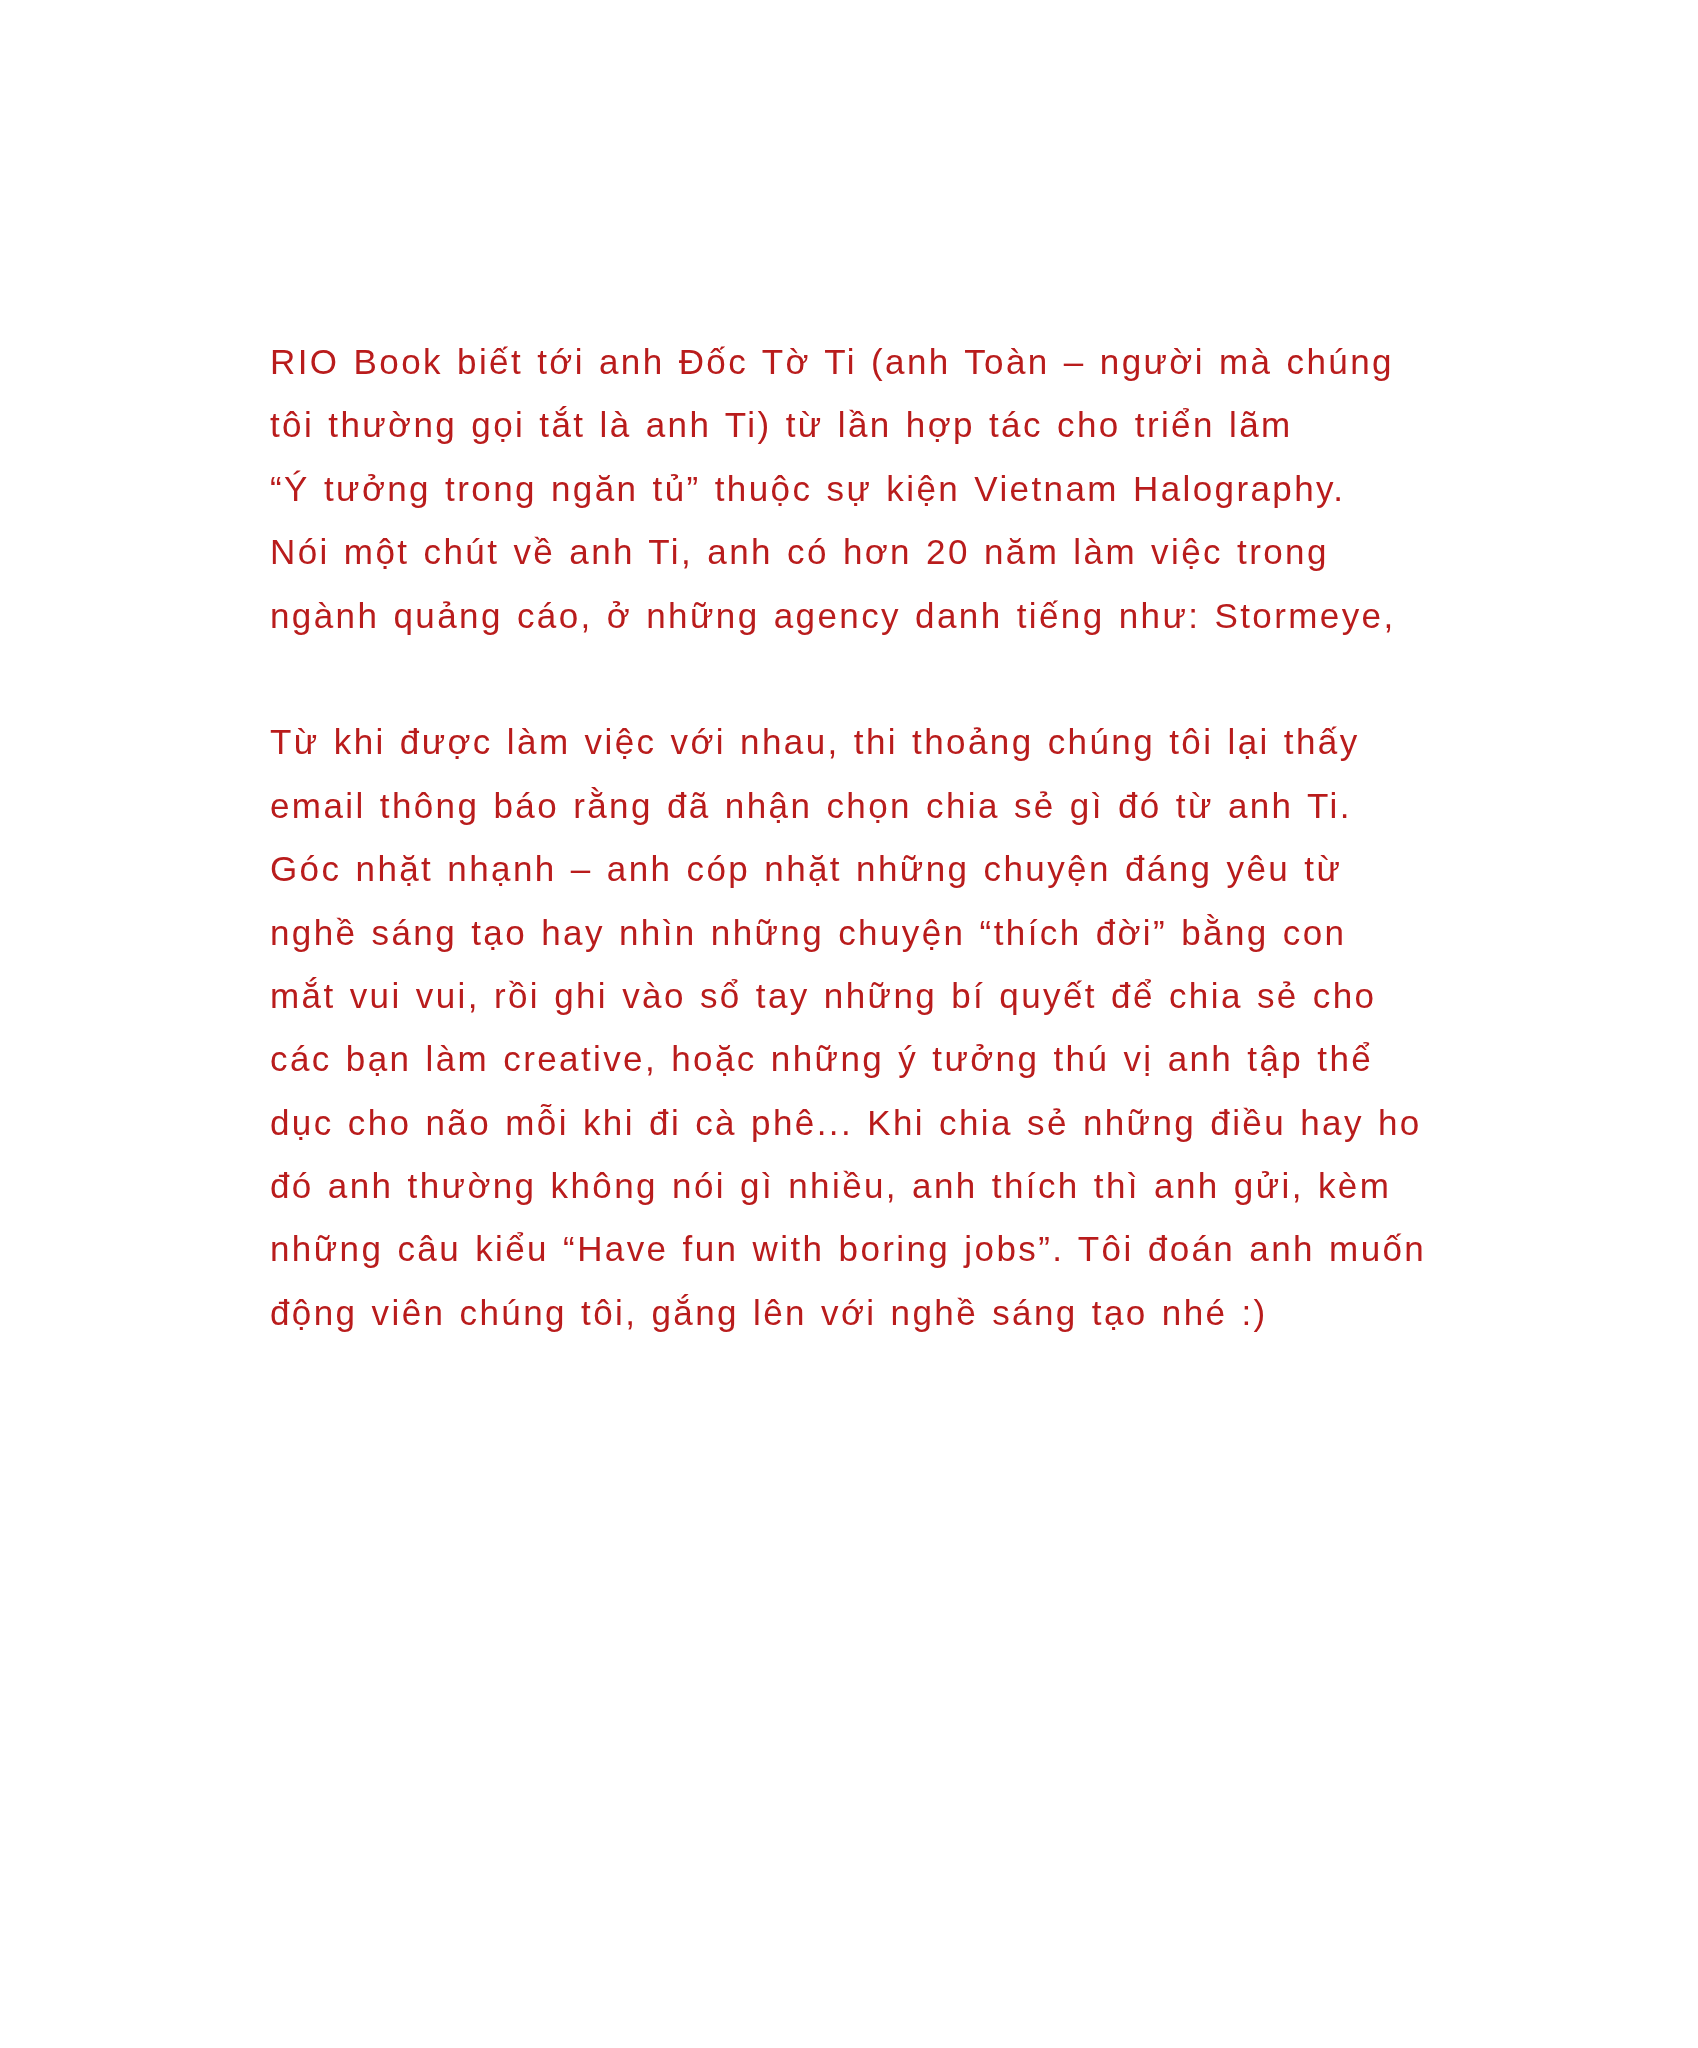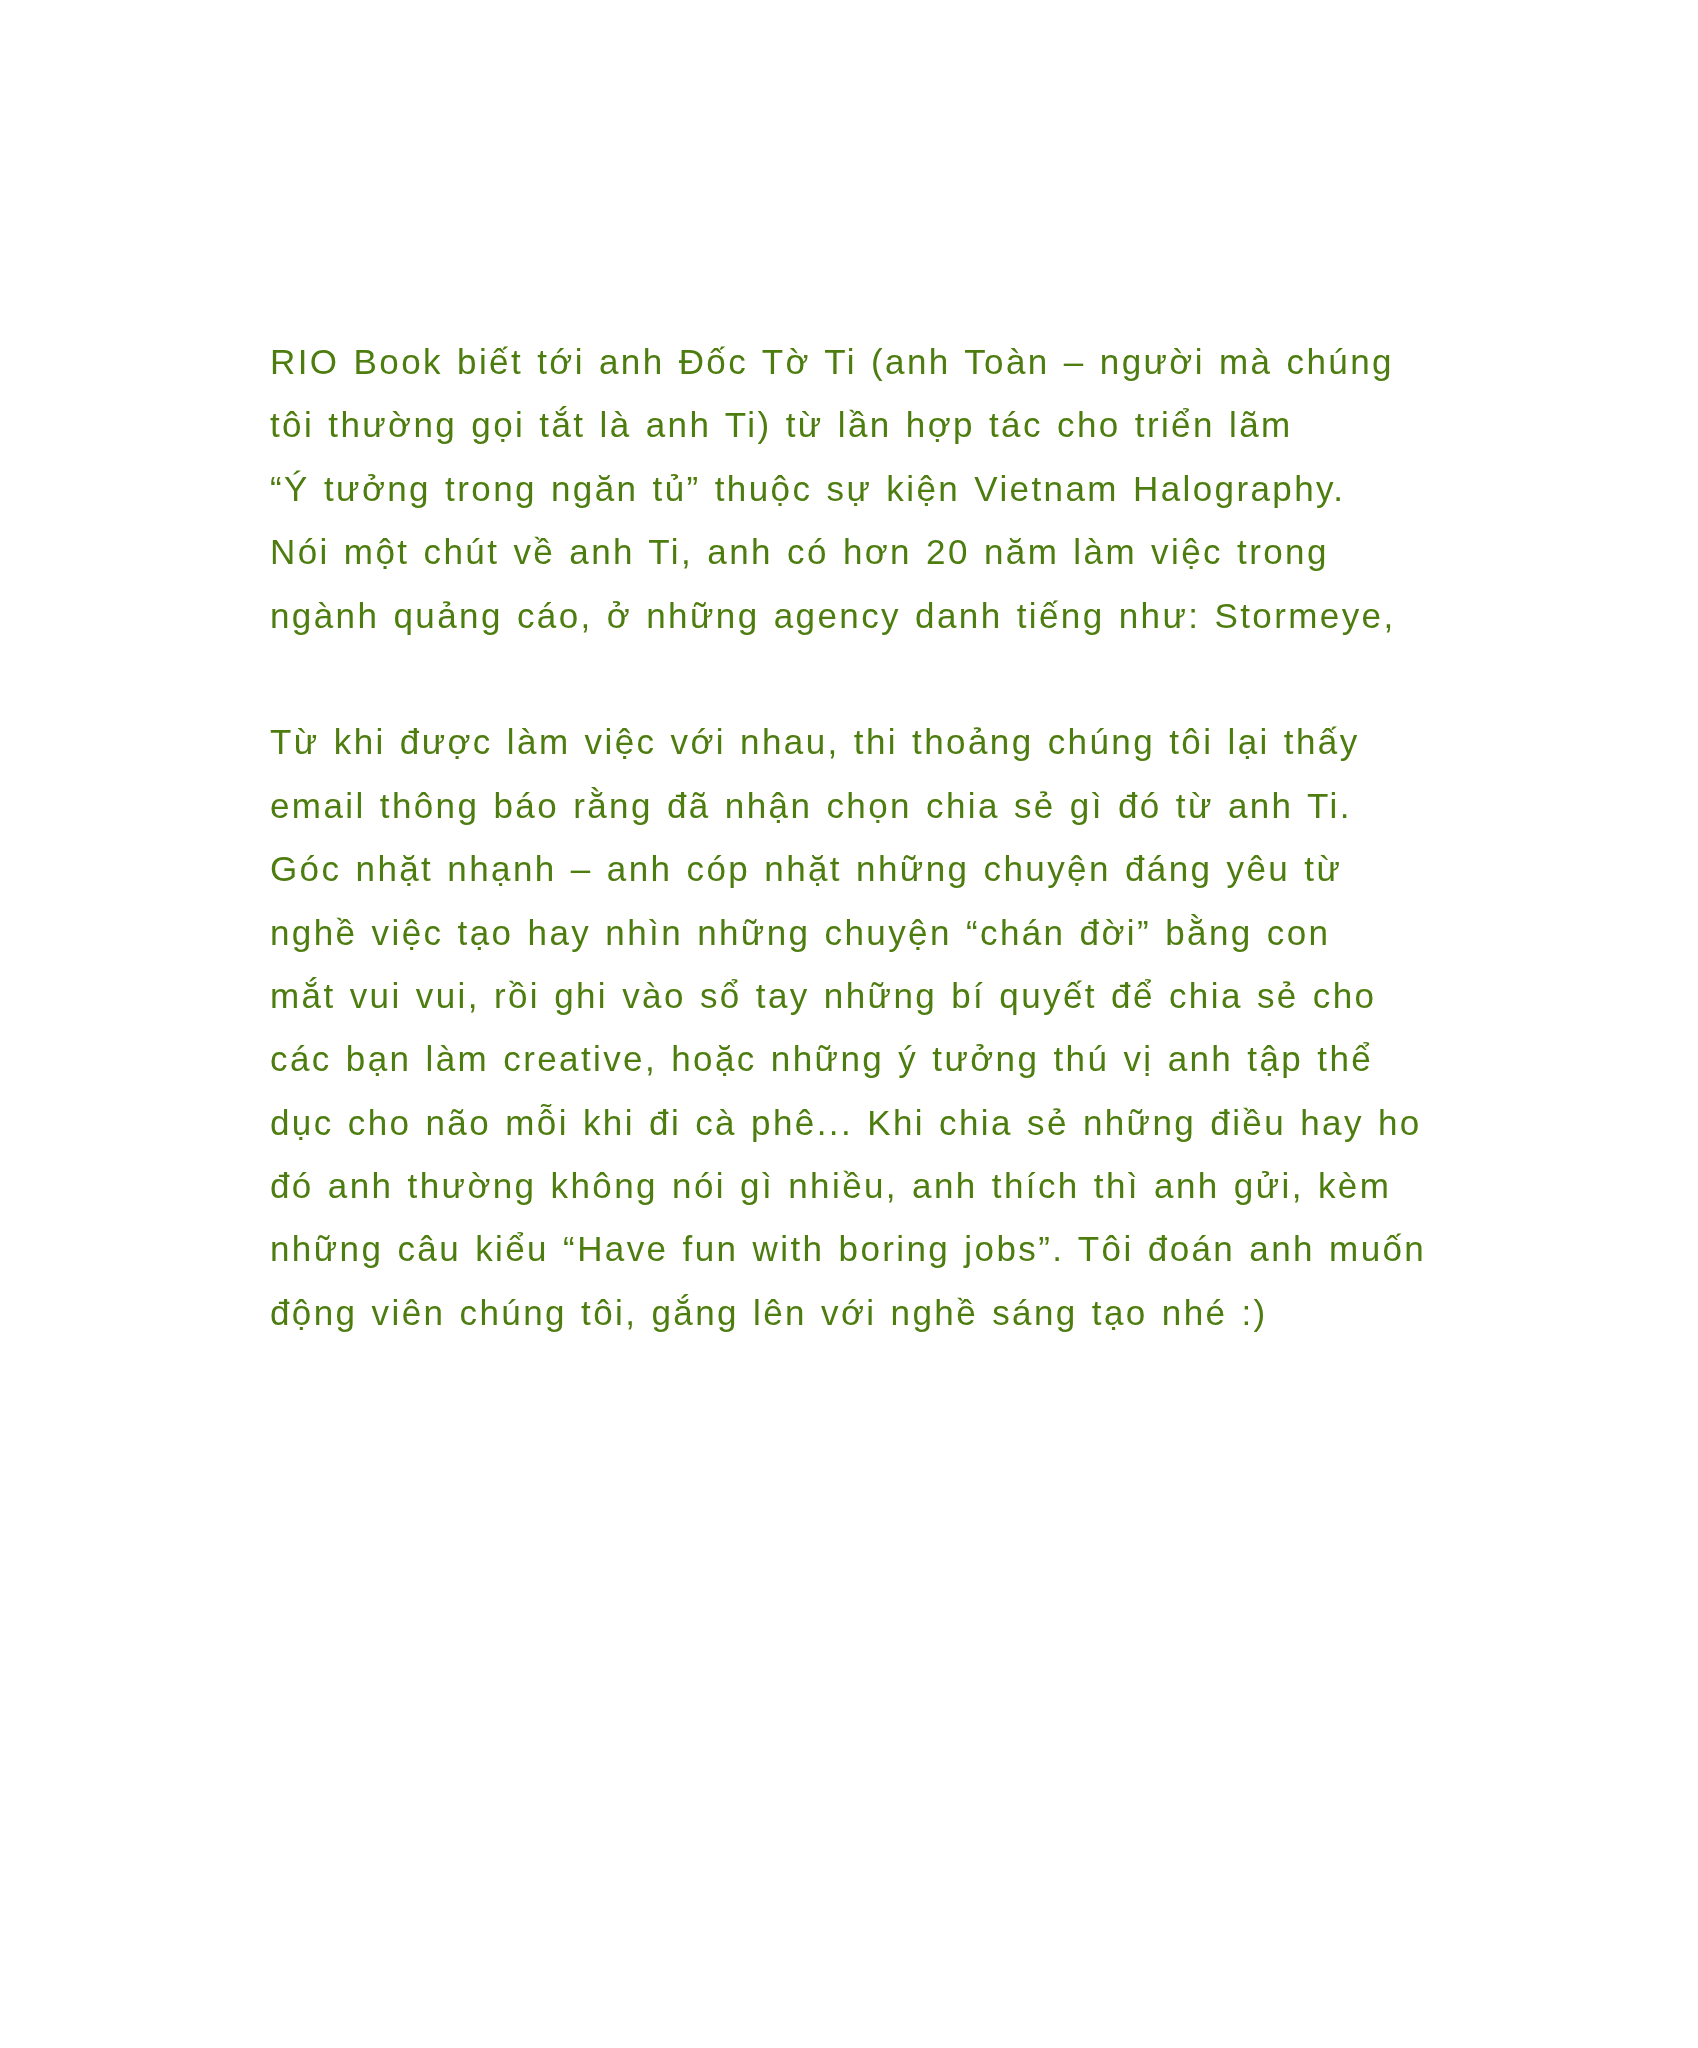--- a/index.html
+++ b/index.html
@@ -19,21 +19,21 @@
       top: 0;
       width: 1698px;
       height: 2048px;
       background: #ffffff;
     }
     .text-block {
       position: absolute;
       left: 270px;
       top: 330px;
       width: 1250px;
-      color: #4d7c0f;
+      color: #b91c1c;
       font-family: "Liberation Sans", "DejaVu Sans", sans-serif;
       font-size: 35px;
       line-height: 63.4px;
       letter-spacing: 2.4px;
       word-spacing: 2px;
     }
     .para {
       margin: 0;
       padding: 0;
     }
@@ -57,21 +57,21 @@
       <span class="line">tôi thường gọi tắt là anh Ti) từ lần hợp tác cho triển lãm</span>
       <span class="line">“Ý tưởng trong ngăn tủ” thuộc sự kiện Vietnam Halography.</span>
       <span class="line">Nói một chút về anh Ti, anh có hơn 20 năm làm việc trong</span>
       <span class="line">ngành quảng cáo, ở những agency danh tiếng như: Stormeye,</span>
     </p>
 
     <p class="para">
       <span class="line">Từ khi được làm việc với nhau, thi thoảng chúng tôi lại thấy</span>
       <span class="line">email thông báo rằng đã nhận chọn chia sẻ gì đó từ anh Ti.</span>
       <span class="line">Góc nhặt nhạnh – anh cóp nhặt những chuyện đáng yêu từ</span>
-      <span class="line">nghề việc tạo hay nhìn những chuyện “chán đời” bằng con</span>
+      <span class="line">nghề sáng tạo hay nhìn những chuyện “thích đời” bằng con</span>
       <span class="line">mắt vui vui, rồi ghi vào sổ tay những bí quyết để chia sẻ cho</span>
       <span class="line">các bạn làm creative, hoặc những ý tưởng thú vị anh tập thể</span>
       <span class="line">dục cho não mỗi khi đi cà phê... Khi chia sẻ những điều hay ho</span>
       <span class="line">đó anh thường không nói gì nhiều, anh thích thì anh gửi, kèm</span>
       <span class="line">những câu kiểu “Have fun with boring jobs”. Tôi đoán anh muốn</span>
       <span class="line">động viên chúng tôi, gắng lên với nghề sáng tạo nhé :)</span>
     </p>
 
   </div>
 </div>

